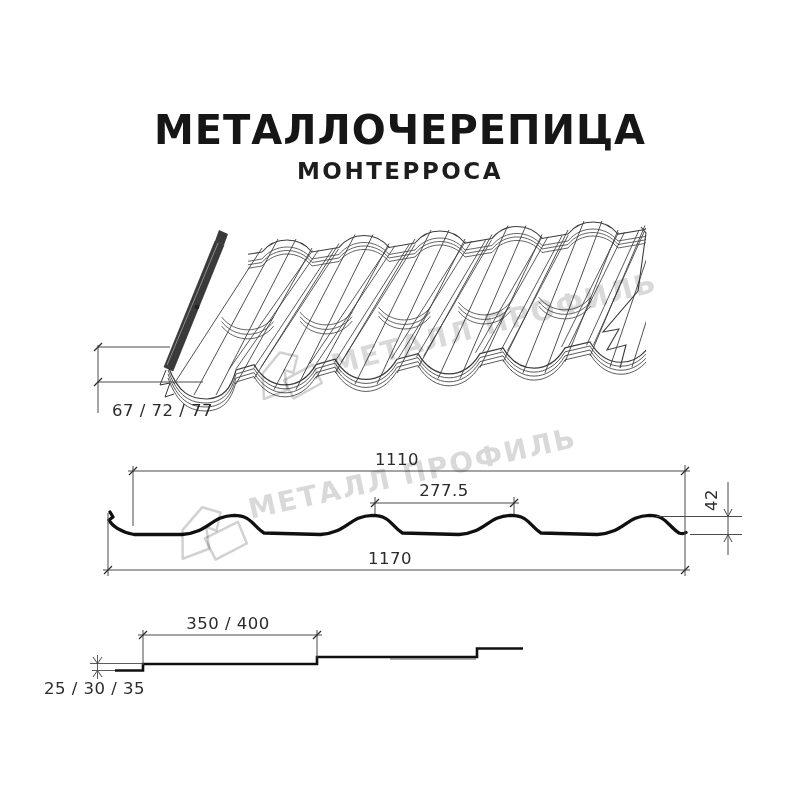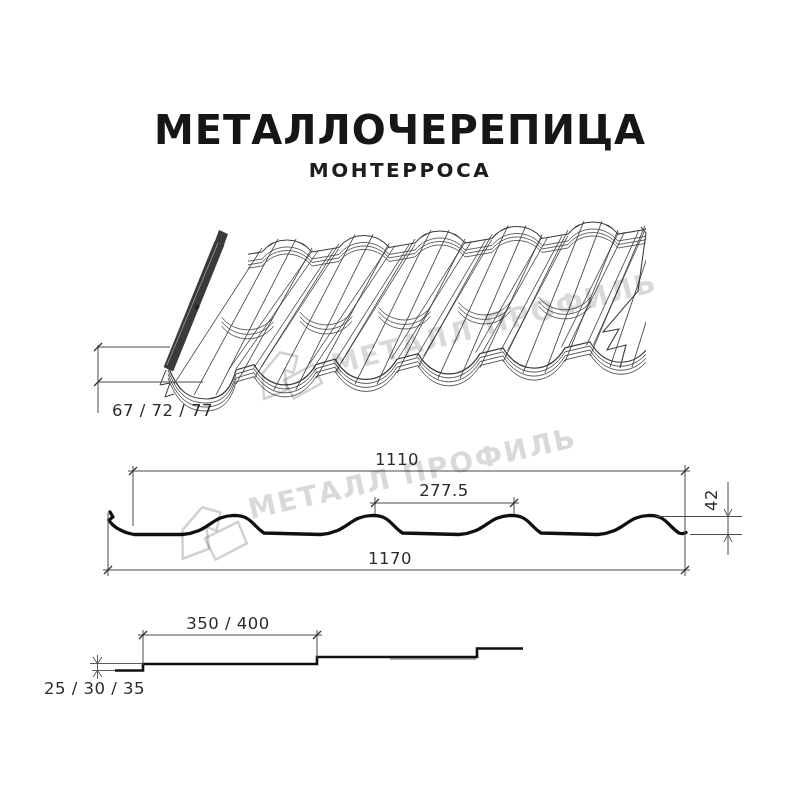--- a/index.html
+++ b/index.html
@@ -1,21 +1,21 @@
 <!DOCTYPE html>
 <html><head>
 <meta charset="utf-8">
 <style>
   html,body{margin:0;padding:0;background:#fff;}
   .canvas{position:relative;width:800px;height:800px;background:#ffffff;overflow:hidden;
           font-family:"DejaVu Sans","Liberation Sans",sans-serif;margin-top:45px;}
   .title{position:absolute;left:0;top:62px;width:800px;text-align:center;
          font-size:40px;font-weight:800;letter-spacing:1px;color:#161616;}
   .subtitle{position:absolute;left:0;top:113px;width:800px;text-align:center;
-            font-size:20px;font-weight:600;letter-spacing:2.5px;color:#1d1d1d;}
+            font-size:23px;font-weight:600;letter-spacing:2.5px;color:#1d1d1d;}
   svg{position:absolute;left:0;top:0;}
   text.dim{font-family:"DejaVu Sans","Liberation Sans",sans-serif;font-size:16.5px;
            fill:#2b2b2b;letter-spacing:0.5px;}
   text.wm{font-family:"DejaVu Sans","Liberation Sans",sans-serif;font-weight:700;
           font-size:28px;letter-spacing:2px;fill:rgba(0,0,0,0.15);}
   .thin{stroke:#4a4a4a;stroke-width:1;fill:none;}
   .thick{stroke:#101010;stroke-width:3.3;fill:none;stroke-linecap:round;stroke-linejoin:round;}
   .stepline{stroke:#101010;stroke-width:2.6;fill:none;stroke-linejoin:miter;}
   .tick{stroke:#2f2f2f;stroke-width:1.3;fill:none;}
   .wmline{stroke:rgba(0,0,0,0.18);stroke-width:2.5;fill:none;stroke-linejoin:round;}

